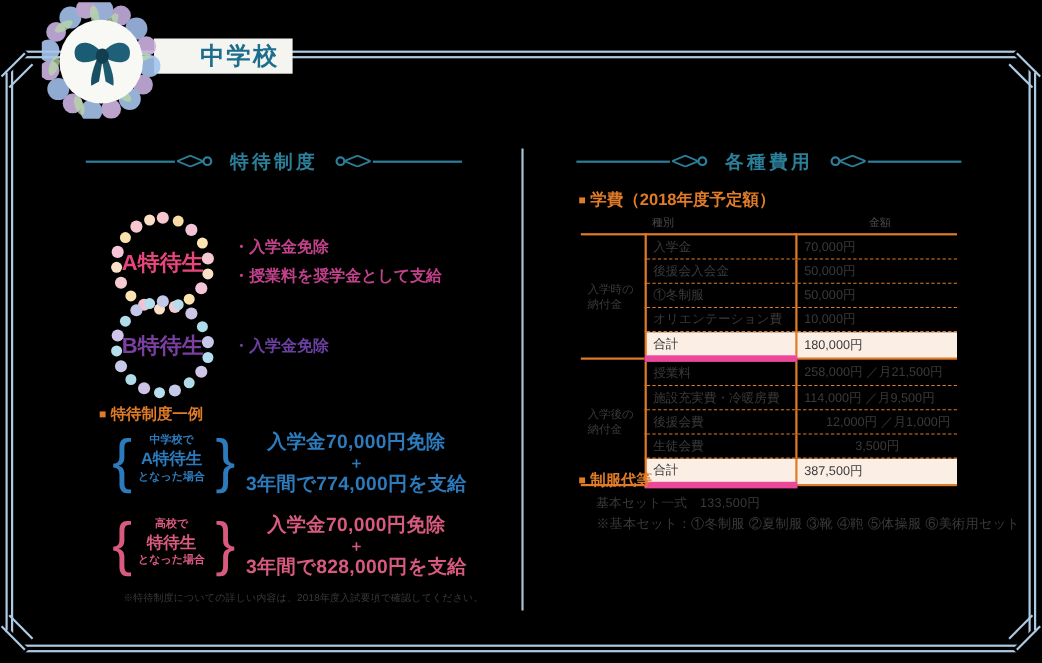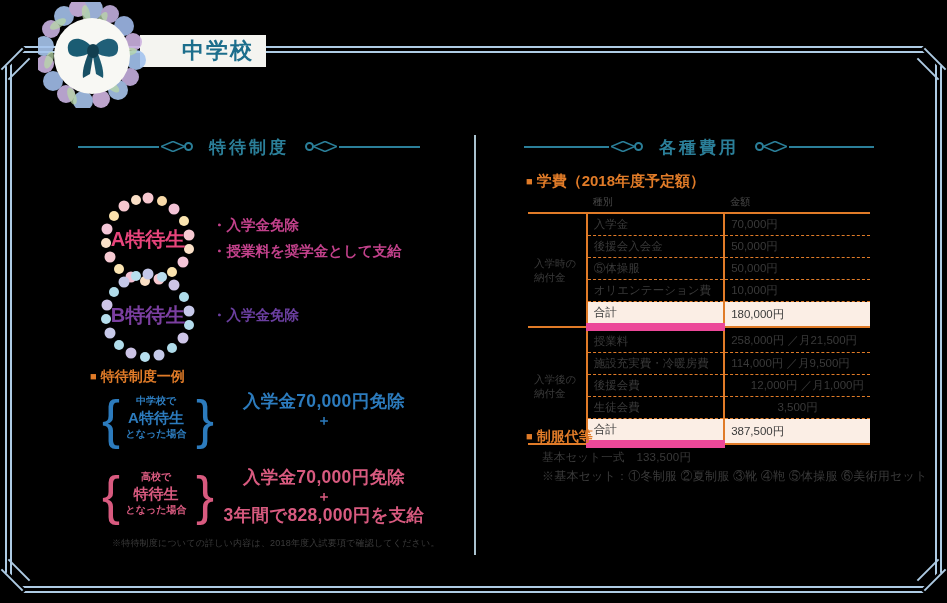--- a/index.html
+++ b/index.html
@@ -203,21 +203,21 @@
   .c-item {
     width: 150px; border-right: 2px solid #e07b28;
     border-bottom: 1px dashed #e07b28;
   }
   .c-amt {
     width: 160px; border-bottom: 1px dashed #e07b28;
     text-align: left; padding-left: 8px;
   }
   tr.first-row .c-item, tr.first-row .c-amt { border-top: 2px solid #e07b28; }
   tr.total-row td { background: #fbeee5; border-bottom: 2px solid #e07b28; }
-  tr.total-row .c-item { border-bottom: 8px solid #ec4899; }
+  tr.total-row .c-item { border-bottom: 6px solid #ec4899; }
   tr.total-row .c-amt { border-bottom: 2px solid #e07b28; }
   td.amt-right { text-align: right; padding-right: 10px; }
 
   
   .blk { position: absolute; }
   .blk .bh {
     font-size: 14px; font-weight: bold; color: #e07b28; white-space: nowrap;
   }
   .blk .bh::before { content: "■"; font-size: 11px; margin-right: 4px; vertical-align: 1px; }
   .blk .bl1 {
@@ -380,20 +380,21 @@
       <div class="br2" style="color:#2c7bbd;">}</div>
       <div class="inner">
         <div class="l1" style="color:#2c7bbd;">中学校で</div>
         <div class="l2" style="color:#2c7bbd;">A特待生</div>
         <div class="l3" style="color:#2c7bbd;">となった場合</div>
       </div>
     </div>
     <div class="ex-text" style="left:118px; top:2px; width:212px;">
       <div class="big" style="color:#2c7bbd;">入学金70,000円免除</div>
       <div class="plus" style="color:#2c7bbd;">＋</div>
+      <div class="big" style="color:#2c7bbd;">3年間で774,000円を支給</div>
     </div>
   </div>
 
   <div class="ex-row" style="left:100px; top:464px; width:330px; height:66px;">
     <div class="brace-box" style="left:2px; top:2px;">
       <div class="bl" style="color:#d85a7f;">{</div>
       <div class="br2" style="color:#d85a7f;">}</div>
       <div class="inner">
         <div class="l1" style="color:#d85a7f;">高校で</div>
         <div class="l2" style="color:#d85a7f;">特待生</div>
@@ -427,36 +428,36 @@
     </div>
   </div>
 
   <div class="tbl-head" style="left:526px; top:172px;">学費（2018年度予定額）</div>
 
   <table class="fees" style="left:528px; top:194px; width:342px;">
     <thead>
       <tr>
         <th style="width:66px;"></th>
         <th style="width:150px;">種別</th>
-        <th style="width:126px;">金額</th>
+        <th style="width:126px;text-align:center;">金額</th>
       </tr>
     </thead>
     <tbody>
 
       <tr class="first-row">
         <td class="c-group" rowspan="5">入学時の<br>納付金</td>
         <td class="c-item">入学金</td>
         <td class="c-amt">70,000円</td>
       </tr>
       <tr>
         <td class="c-item">後援会入会金</td>
         <td class="c-amt">50,000円</td>
       </tr>
       <tr>
-        <td class="c-item">⑤体操服</td>
+        <td class="c-item">①冬制服</td>
         <td class="c-amt">50,000円</td>
       </tr>
       <tr>
         <td class="c-item">オリエンテーション費</td>
         <td class="c-amt">10,000円</td>
       </tr>
       <tr class="total-row">
         <td class="c-item">合計</td>
         <td class="c-amt">180,000円</td>
       </tr>

